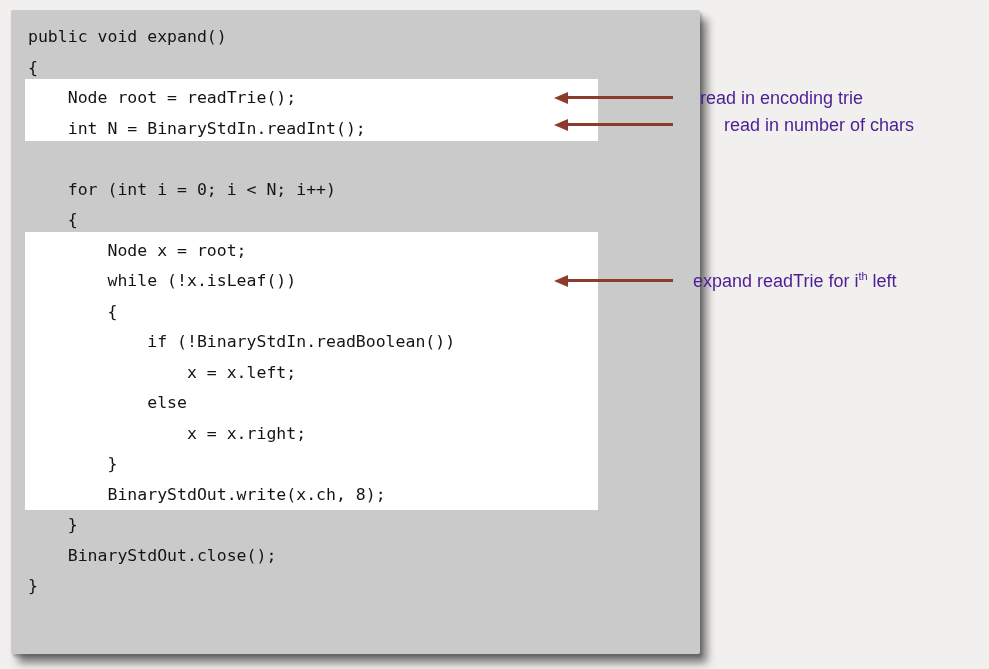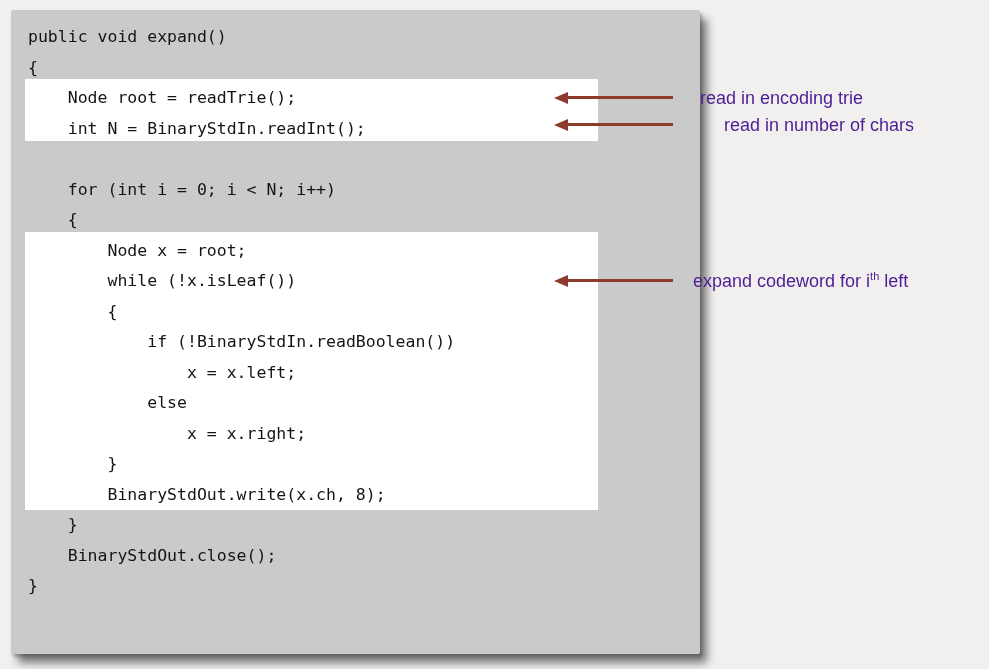--- a/index.html
+++ b/index.html
@@ -122,13 +122,13 @@
   <span class="arrow-head"></span>
 </div>
 <div class="annotation-arrow arrow-3">
   <span class="arrow-head"></span>
 </div>
 
 <div class="annotation-label label-1">read in encoding trie</div>
 
 <div class="annotation-label label-2">read in number of chars</div>
 
-<div class="annotation-label label-3"><span>expand codeword for i</span><sup>th</sup><span> left</span></div>
+<div class="annotation-label label-3"><span>expand readTrie for i</span><sup>th</sup><span> left</span></div>
 
 </body></html>

